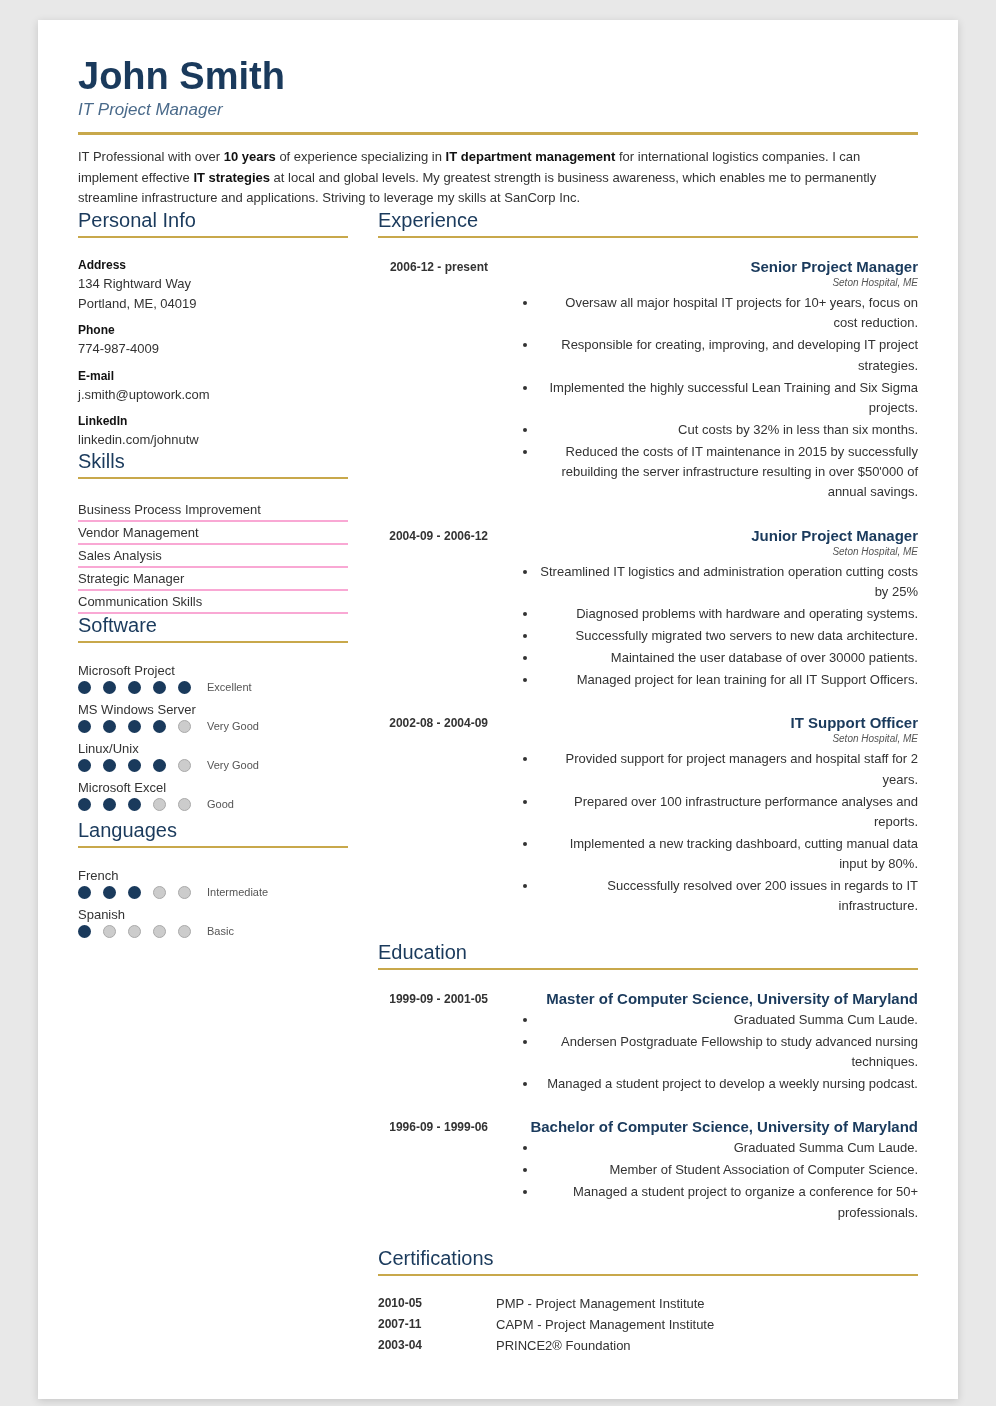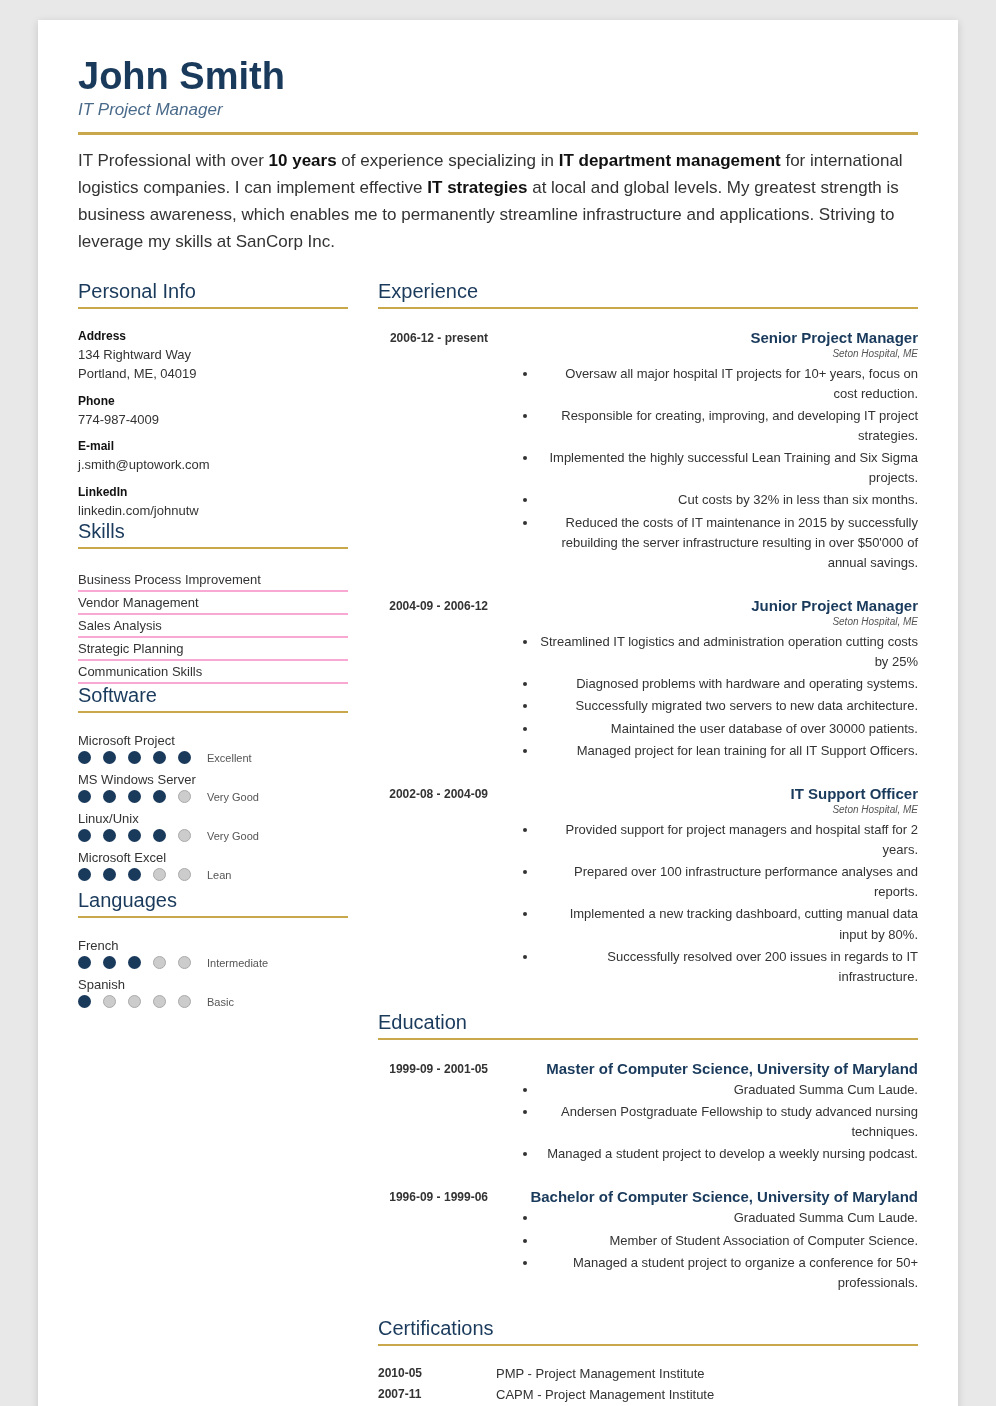--- a/index.html
+++ b/index.html
@@ -15,21 +15,21 @@
     .resume {
       width: 920px;
       background: #fff;
       padding: 36px 40px 40px 40px;
       box-shadow: 0 2px 8px rgba(0,0,0,0.15);
     }
     
     .header { margin-bottom: 12px; border-bottom: 3px solid #c8a84b; padding-bottom: 12px; }
     .header h1 { font-size: 38px; font-weight: 900; color: #1a3a5c; line-height: 1.1; }
     .header .title { font-size: 17px; font-style: italic; color: #4a6a8a; margin-top: 2px; }
-    .summary { font-size: 17px; line-height: 1.6; color: #333; margin-bottom: 24px; }
+    .summary { font-size: 13px; line-height: 1.6; color: #333; }
     .summary b { color: #111; }
 
     
     .body { display: flex; gap: 30px; }
     .left { width: 270px; flex-shrink: 0; }
     .right { flex: 1; }
 
     
     .section-title {
       font-size: 20px;
@@ -103,21 +103,21 @@
         <div class="info-label">LinkedIn</div>
         <div class="info-value">linkedin.com/johnutw</div>
       </div>
 
       <div>
         <div class="section-title">Skills</div>
         <div id="skills-list">
             <div class="skill-item">Business Process Improvement</div>
             <div class="skill-item">Vendor Management</div>
             <div class="skill-item">Sales Analysis</div>
-            <div class="skill-item">Strategic Planning</div>
+            <div class="skill-item">Strategic Manager</div>
             <div class="skill-item">Communication Skills</div>
           </div>
       </div>
 
       <div>
         <div class="section-title">Software</div>
         <div id="software-list">
             <div class="software-item">
               <div class="software-name">Microsoft Project</div>
               <div class="dots-row">
@@ -152,21 +152,21 @@
               </div>
             </div>
             <div class="software-item">
               <div class="software-name">Microsoft Excel</div>
               <div class="dots-row">
                 <span class="dot dot-filled"></span>
                 <span class="dot dot-filled"></span>
                 <span class="dot dot-filled"></span>
                 <span class="dot dot-empty"></span>
                 <span class="dot dot-empty"></span>
-                <span class="dot-label">Lean</span>
+                <span class="dot-label">Good</span>
               </div>
             </div>
           </div>
       </div>
 
       <div>
         <div class="section-title">Languages</div>
         <div id="languages-list">
             <div class="software-item">
               <div class="software-name">French</div>

